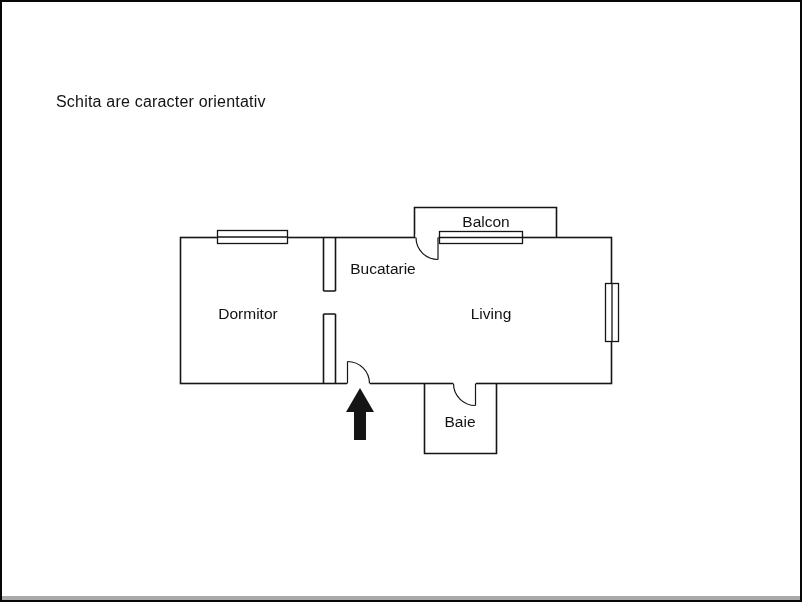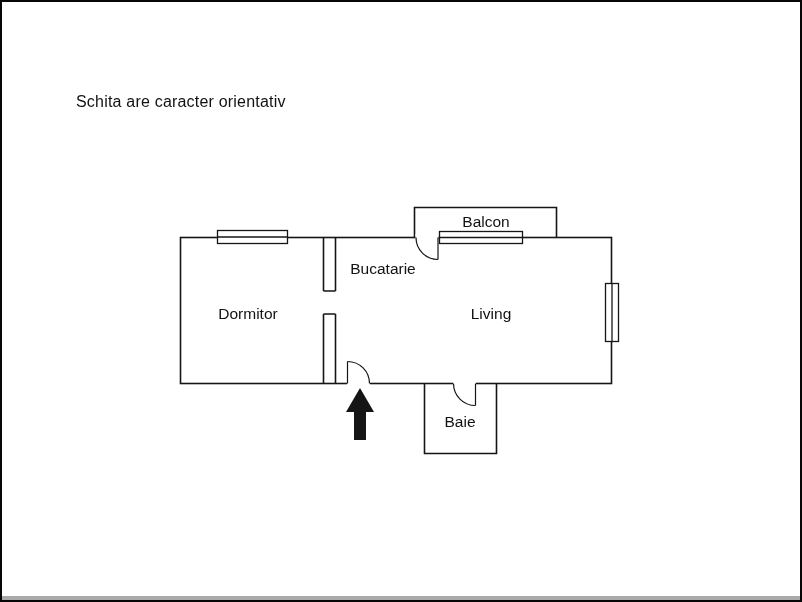--- a/index.html
+++ b/index.html
@@ -17,21 +17,20 @@
       overflow: hidden;
     }
     .title {
       position: absolute;
       left: 54px;
       top: 91px;
       font-size: 16px;
       color: #121212;
       letter-spacing: 0.2px;
       white-space: nowrap;
-      margin-left: 20px;
     }
     svg.plan {
       position: absolute;
       left: 0;
       top: 0;
     }
     svg.plan text {
       font-family: "Liberation Sans", sans-serif;
       font-size: 15.5px;
       fill: #121212;

